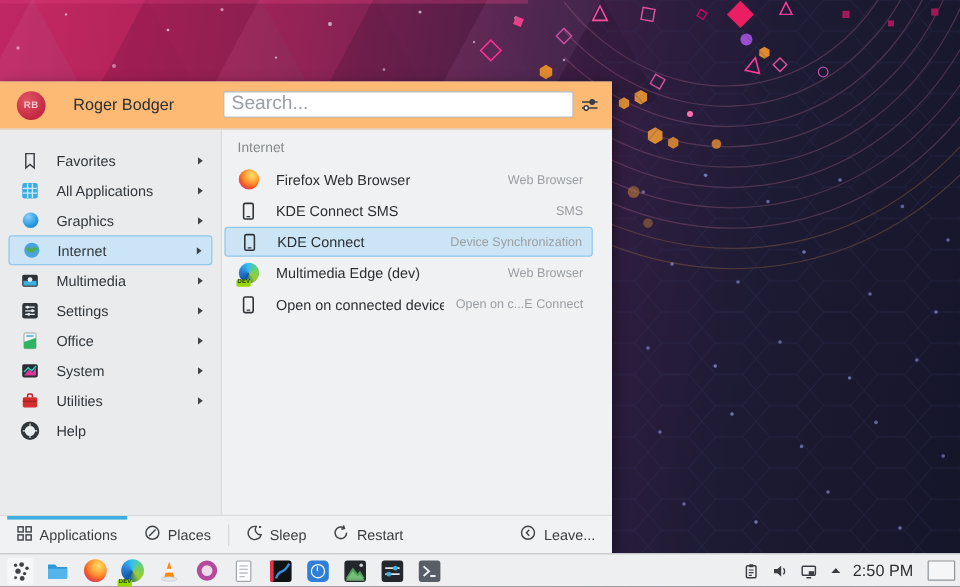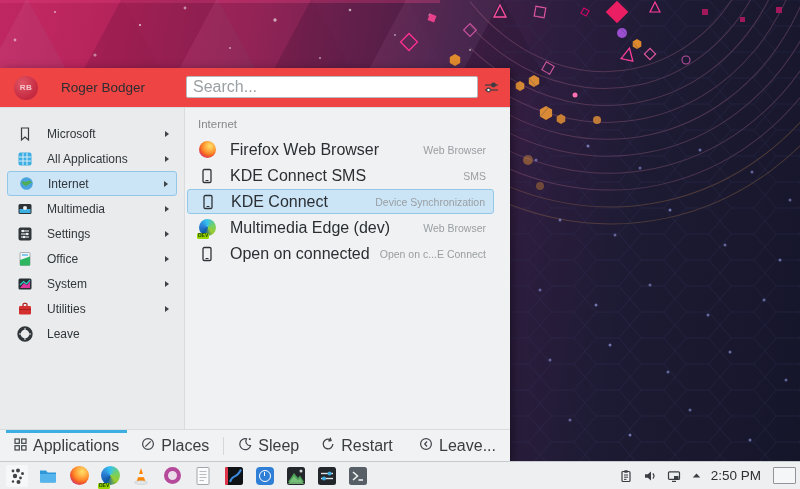--- a/index.html
+++ b/index.html
@@ -5,21 +5,21 @@
   html,body{margin:0;padding:0;background:#111;}
   .desktop{position:relative;width:800px;height:489px;overflow:hidden;
     font-family:"Liberation Sans",sans-serif;-webkit-font-smoothing:antialiased;}
   .wallpaper{position:absolute;inset:0;
     background:linear-gradient(100deg,#c02762 0%,#ab2158 14%,#8d2154 28%,#6a2150 40%,#47204a 52%,#2c1d3e 64%,#1d1b33 76%,#15152a 100%);}
   .wallpaper svg{position:absolute;inset:0;}
 
   
   .launcher{position:absolute;left:0;top:68px;width:510px;height:393px;background:#eff1f2;
     box-shadow:2px 3px 10px rgba(0,0,0,.45);display:flex;flex-direction:column;}
-  .lhead{height:39px;background:#ef4444;border-bottom:1px solid #d9dbdc;position:relative;
+  .lhead{height:39px;background:#fdba74;border-bottom:1px solid #d9dbdc;position:relative;
     display:flex;align-items:center;}
   .avatar{width:24px;height:24px;border-radius:50%;margin-left:14px;display:flex;align-items:center;justify-content:center;
     color:#f6c7cd;font-size:8px;font-weight:bold;letter-spacing:.5px;}
   .uname{margin-left:23px;font-size:13.5px;color:#2b2e31;}
   .searchbox{position:absolute;left:186px;top:8px;width:278px;height:20px;border:1px solid #b6babd;border-radius:2px;
     background:#fff;font-size:16px;color:#2b2e31;padding:0 6px;outline:none;font-family:"Liberation Sans",sans-serif;}
   .searchbox::placeholder{color:#9aa0a4;}
   .cfgbtn{position:absolute;right:10px;top:11px;width:17px;height:17px;cursor:pointer;}
 
   .lbody{flex:1;display:flex;min-height:0;}
@@ -28,25 +28,25 @@
   .si .lab{flex:1;font-size:12px;color:#31363b;margin-left:14px;}
   .si .arr{width:0;height:0;border-left:4px solid #3f4347;border-top:3.5px solid transparent;border-bottom:3.5px solid transparent;}
   .si.sel{background:#cbe5f6;border:1px solid #93c7e8;height:23px;}
   .sicon{width:16px;height:16px;flex:0 0 16px;display:flex;align-items:center;justify-content:center;}
 
   .applist{flex:1;padding:6px 0 0 0;min-width:0;}
   .sect{font-size:11.5px;color:#85898c;padding:4px 0 7px 13px;}
   .row{height:25px;margin:0 16px 1px 2px;padding:0 8px 0 11px;border-radius:3px;display:flex;align-items:center;cursor:pointer;}
   .row.sel{background:#cbe5f6;border:1px solid #93c7e8;height:23px;}
   .row .aicon{width:18px;height:18px;flex:0 0 18px;position:relative;display:flex;align-items:center;justify-content:center;}
-  .row .nm{font-size:16px;color:#2b2f33;margin-left:14px;flex:1;white-space:nowrap;overflow:hidden;}
+  .row .nm{font-size:12px;color:#2b2f33;margin-left:14px;flex:1;white-space:nowrap;overflow:hidden;}
   .row .sub{font-size:10.5px;color:#9a9ea2;margin-left:10px;white-space:nowrap;}
 
   .lfoot{height:31px;border-top:1px solid #d9dbdc;background:#f1f2f3;display:flex;align-items:center;padding:0 10px;}
-  .tab,.act{display:flex;align-items:center;gap:6px;font-size:16px;color:#3a3e41;cursor:pointer;height:100%;position:relative;padding:0 4px;}
+  .tab,.act{display:flex;align-items:center;gap:6px;font-size:12px;color:#3a3e41;cursor:pointer;height:100%;position:relative;padding:0 4px;}
   .tab.active::after{content:'';position:absolute;left:-4px;right:-4px;top:0;height:3px;background:#3daee2;}
   .fsep{width:1px;height:18px;background:#d5d7d9;margin:0 10px;}
   .spacer{flex:1;}
   .gap{width:14px;}
 
   
   .taskbar{position:absolute;left:0;top:461px;width:800px;height:28px;background:#edeff0;border-top:1px solid #c6cacd;
     display:flex;align-items:center;padding:0 4px 0 6px;box-sizing:border-box;}
   .tk{width:22px;height:22px;margin-right:9px;display:flex;align-items:center;justify-content:center;position:relative;cursor:pointer;}
   .tray{margin-left:auto;display:flex;align-items:center;gap:9px;}
@@ -224,36 +224,43 @@
 
     <div class="lbody">
 
       <div class="sidebar">
         <div class="si">
           <span class="sicon">
               <svg width="16" height="16" viewBox="0 0 16 16">
                 <path d="M4.5,2 h7 v12 l-3.5,-3 l-3.5,3 z" fill="none" stroke="#3a3e42" stroke-width="1.2"></path>
               </svg>
             </span>
-          <span class="lab">Microsoft</span>
+          <span class="lab">Favorites</span>
             <span class="arr"></span>
         </div>
         <div class="si">
           <span class="sicon">
               <svg width="16" height="16" viewBox="0 0 16 16">
                 <rect x="1.5" y="1.5" width="13" height="13" rx="2" fill="#3daee2"></rect>
                 <g stroke="#cfeafa" stroke-width="1.1">
                   <line x1="6" y1="2" x2="6" y2="14"></line>
                   <line x1="10" y1="2" x2="10" y2="14"></line>
                   <line x1="2" y1="6" x2="14" y2="6"></line>
                   <line x1="2" y1="10" x2="14" y2="10"></line>
                 </g>
               </svg>
             </span>
           <span class="lab">All Applications</span>
+            <span class="arr"></span>
+        </div>
+        <div class="si">
+          <span class="sicon">
+              <span style="width:13px;height:13px;border-radius:50%;background:radial-gradient(circle at 35% 28%,#8fd0f7,#2d9fe8 55%,#116aa8)"></span>
+            </span>
+          <span class="lab">Graphics</span>
             <span class="arr"></span>
         </div>
         <div class="si sel">
           <span class="sicon">
               <svg width="15" height="15" viewBox="0 0 15 15">
                 <circle cx="7.5" cy="7.5" r="6.3" fill="#4aa3dd"></circle>
                 <path d="M2.5,6 C4,4 6,7 8,5.5 C10,4 12,5 13,7 C11,6.5 10,8.5 8,9.5 C6,10.5 4,9 2.5,6 Z" fill="#4fae53"></path>
               </svg>
             </span>
           <span class="lab">Internet</span>
@@ -327,21 +334,21 @@
               <svg width="16" height="16" viewBox="0 0 16 16">
                 <circle cx="8" cy="8" r="6" fill="none" stroke="#31363b" stroke-width="3.4"></circle>
                 <g stroke="#e8eef2" stroke-width="1">
                   <line x1="8" y1="2" x2="8" y2="5"></line>
                   <line x1="8" y1="11" x2="8" y2="14"></line>
                   <line x1="2" y1="8" x2="5" y2="8"></line>
                   <line x1="11" y1="8" x2="14" y2="8"></line>
                 </g>
               </svg>
             </span>
-          <span class="lab">Leave</span>
+          <span class="lab">Help</span>
         </div>
       </div>
 
       <div class="applist">
         <div class="sect">Internet</div>
 
         <div class="row">
           <span class="aicon">
               <span class="ic-firefox"></span>
             </span>

